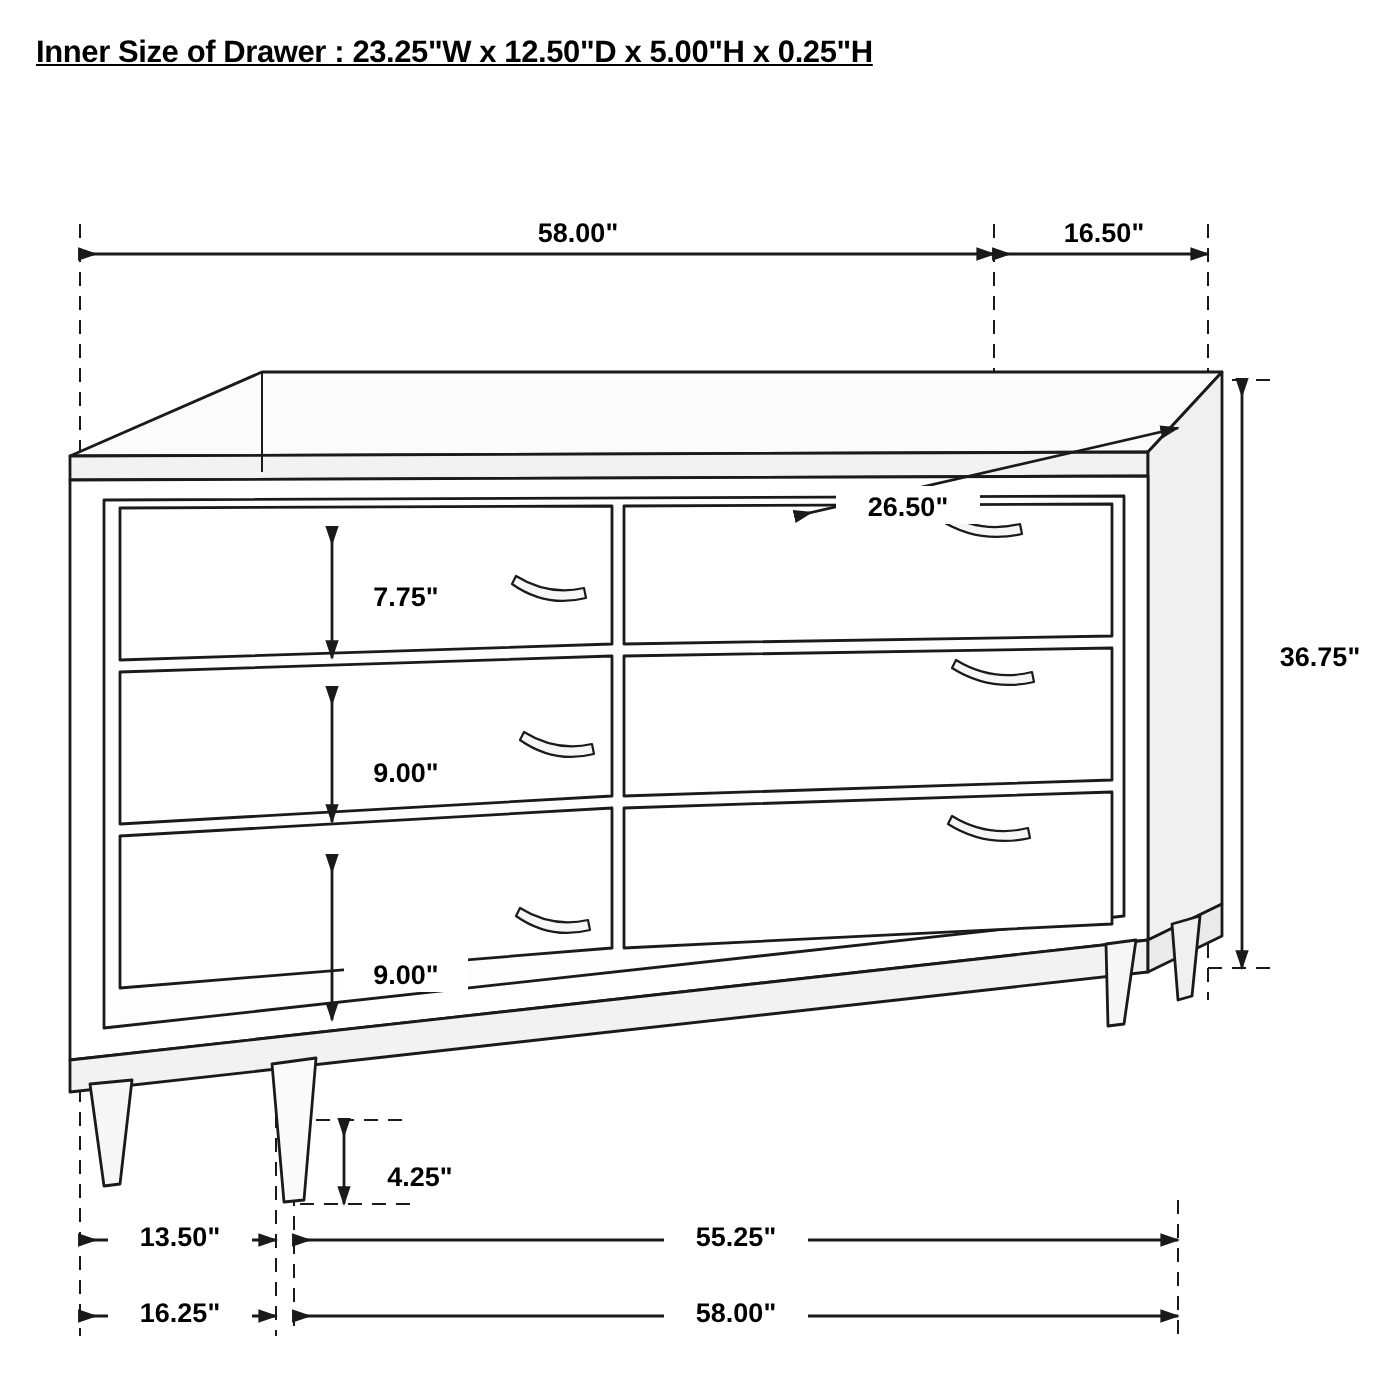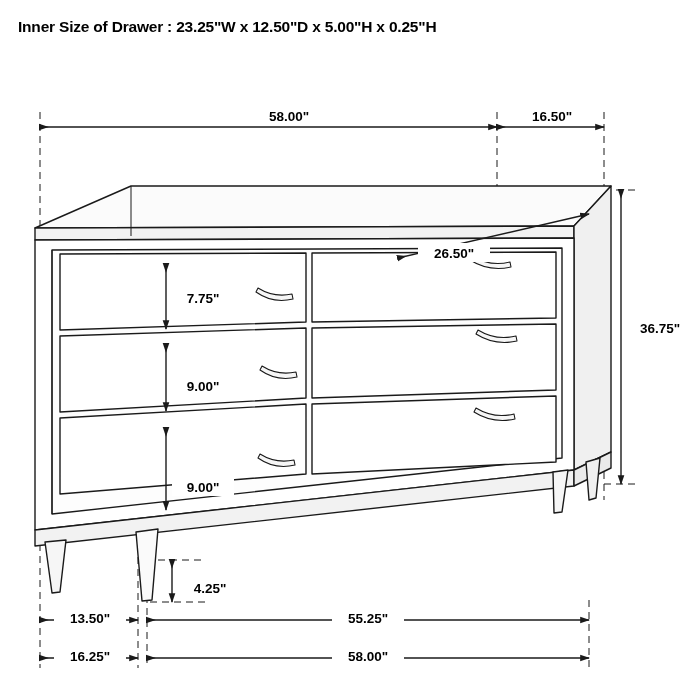--- a/index.html
+++ b/index.html
@@ -17,20 +17,21 @@
   }
   #title {
     position: absolute;
     left: 18px;
     top: 18px;
     font-size: 15.5px;
     font-weight: bold;
     color: #000000;
     letter-spacing: -0.2px;
     white-space: nowrap;
+    text-decoration: underline;
   }
   svg.diagram {
     position: absolute;
     left: 0;
     top: 0;
     width: 700px;
     height: 700px;
   }
   .dimlabel {
     font-family: "Liberation Sans", sans-serif;

